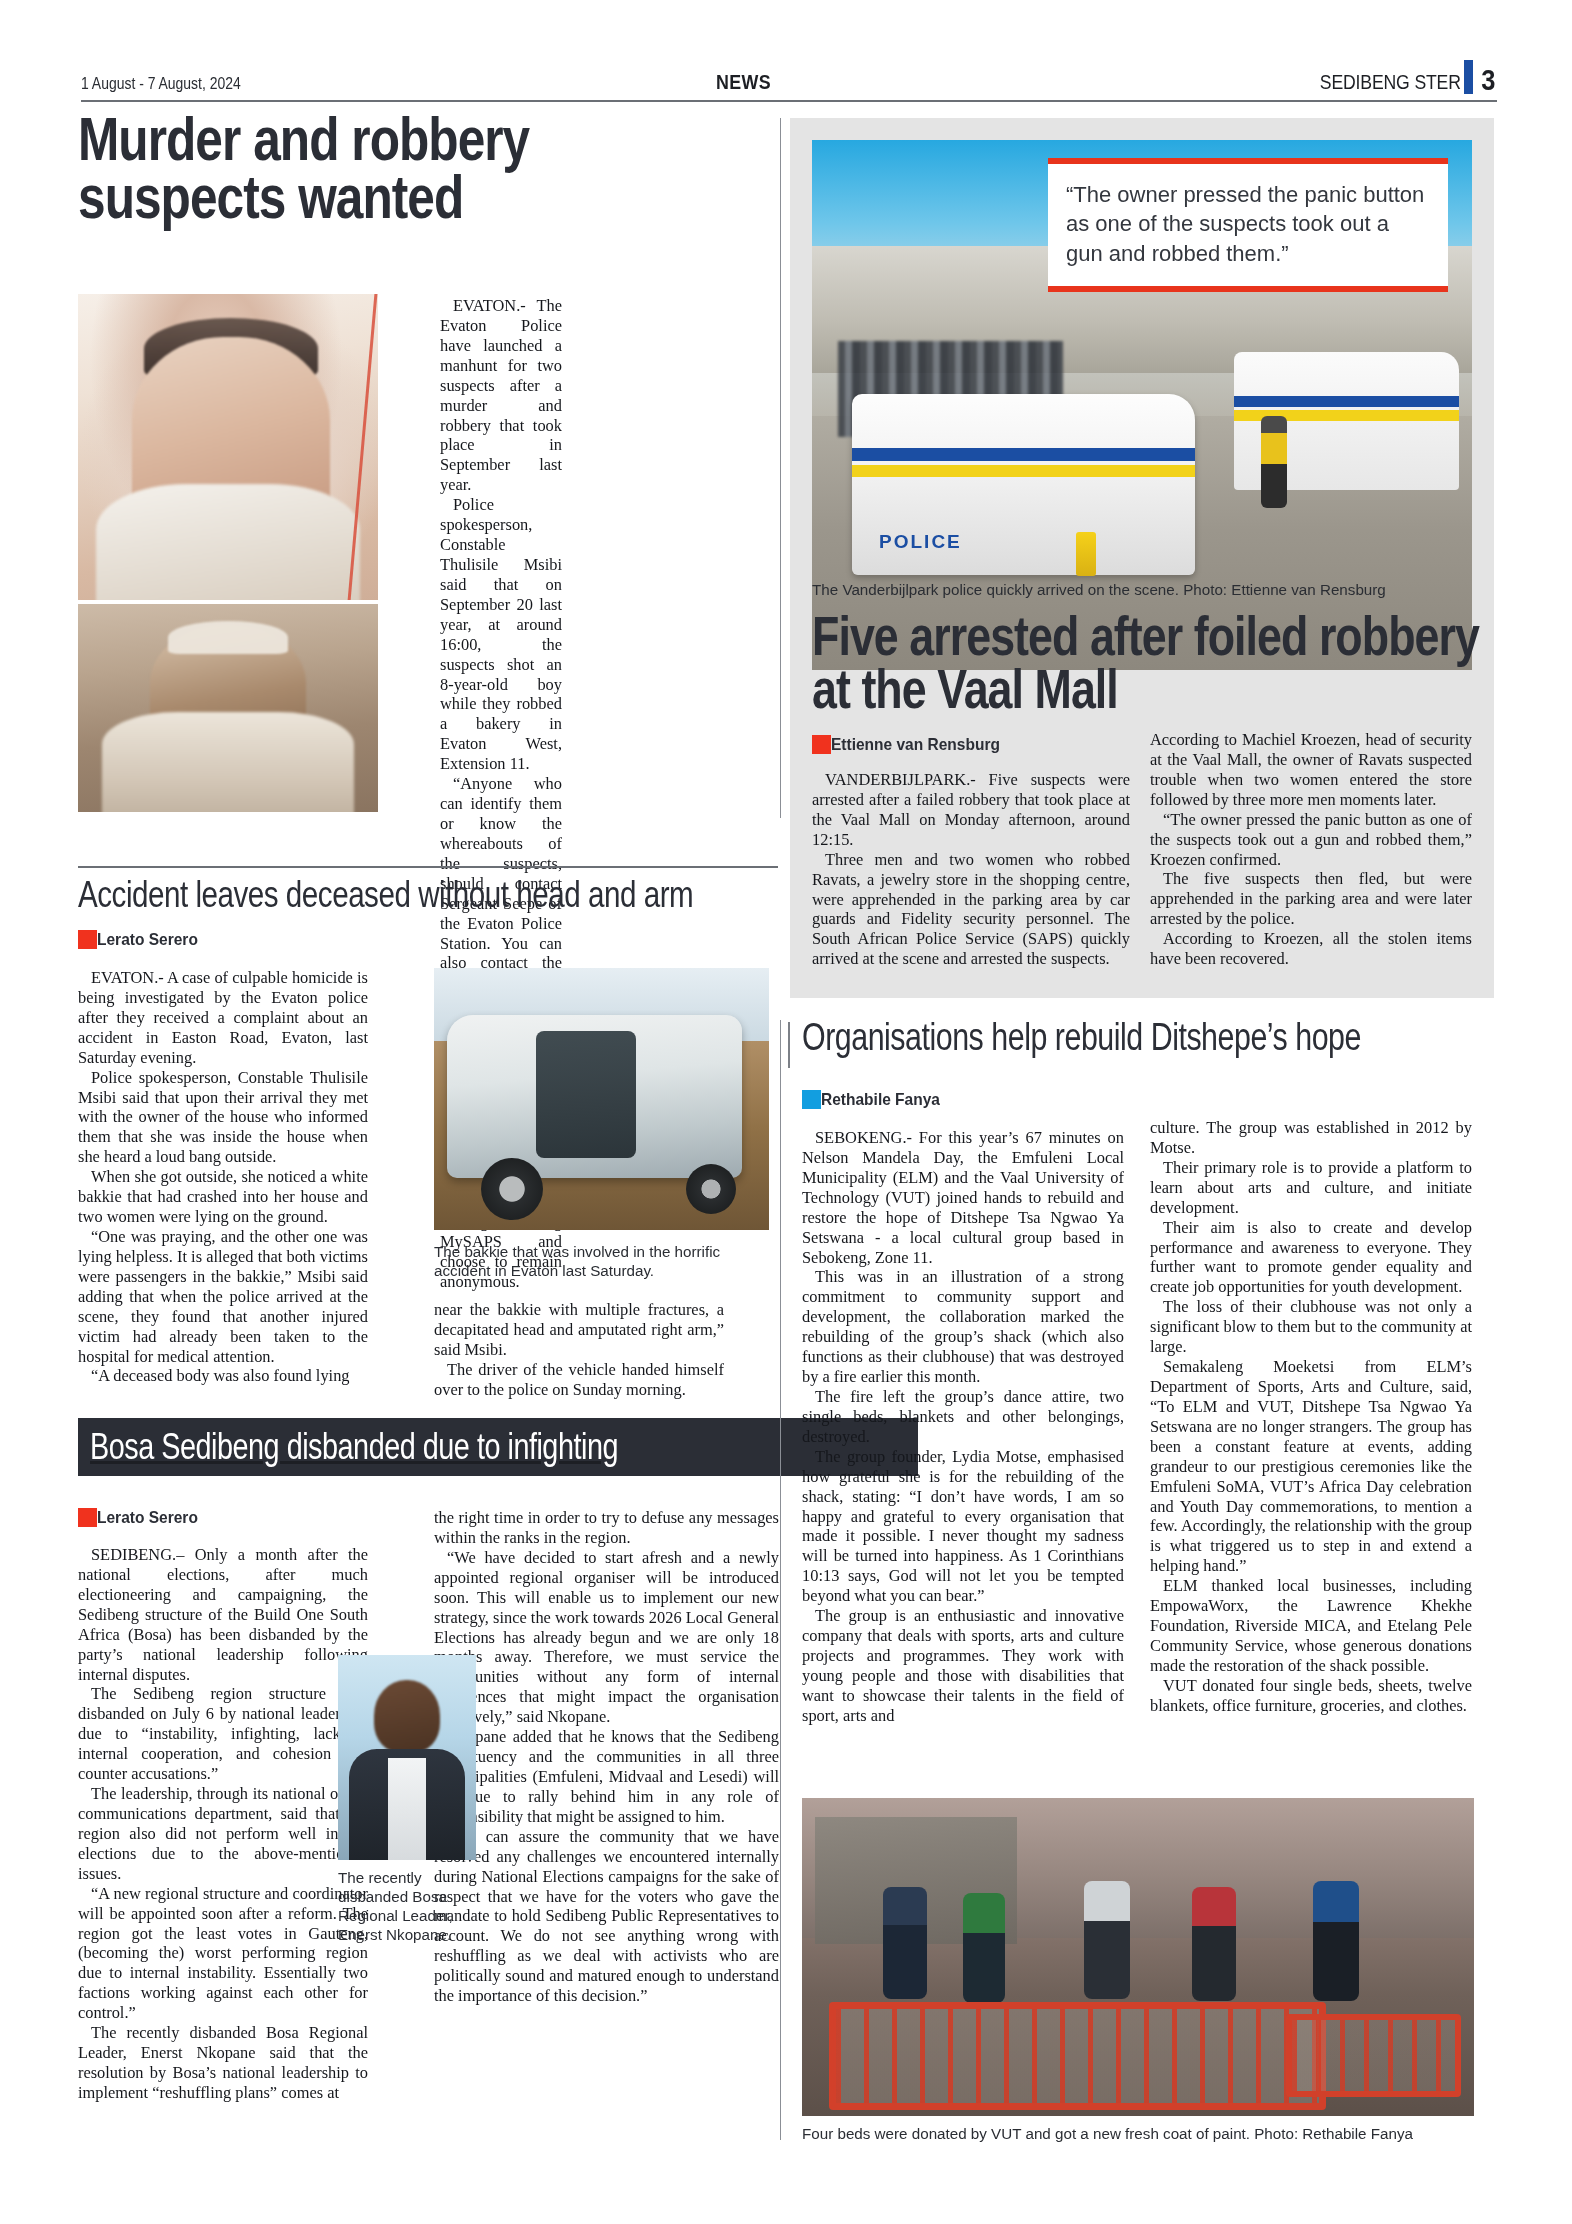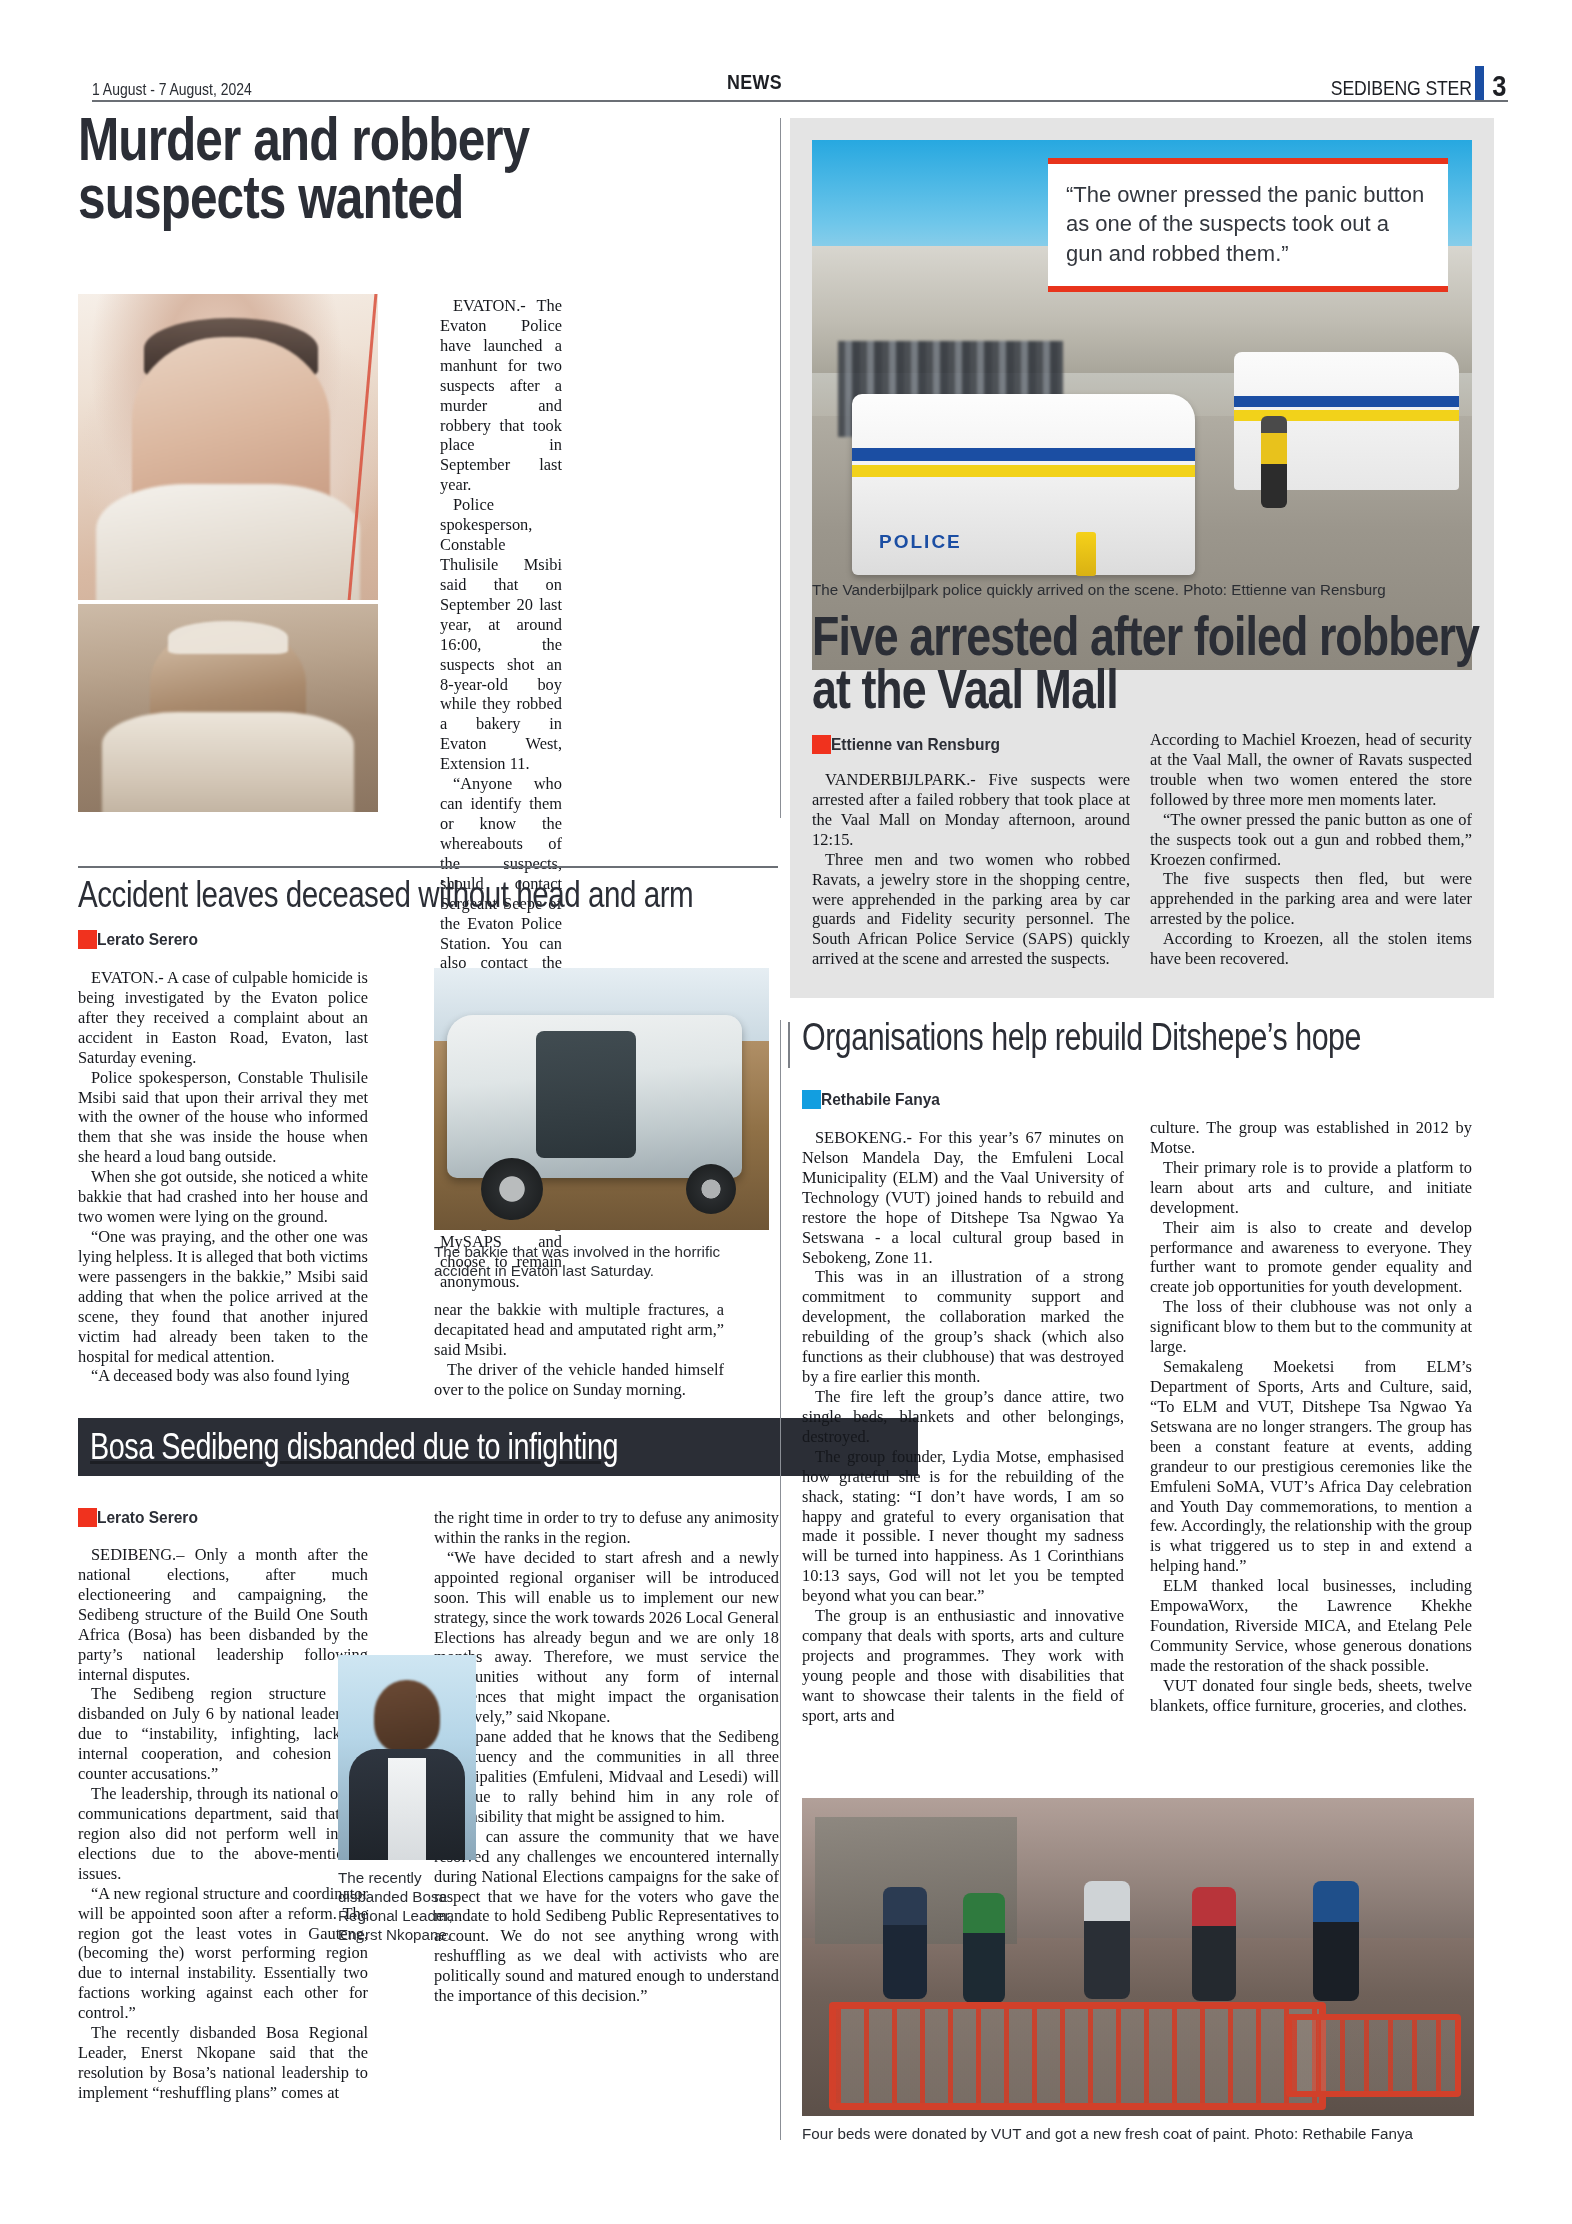--- a/index.html
+++ b/index.html
@@ -7,23 +7,23 @@
     width: 1572px; height: 2224px;
     background: #ffffff;
     font-family: "Liberation Serif", serif;
     color: #1d1f24;
     overflow: hidden;
   }
   .page { position: relative; width: 1572px; height: 2224px; padding: 0; }
 
   
   .masthead {
-    position: absolute; left: 92px; top: 62px; width: 1416px; height: 40px;
+    position: absolute; left: 81px; top: 62px; width: 1416px; height: 40px;
     display: flex; align-items: flex-end; justify-content: space-between;
-    border-bottom: 2px solid #6b6f75; 
+    border-bottom: 2px solid #6b6f75; padding-bottom: 6px;
   }
   .mh-date {
     font-family: "Liberation Sans", sans-serif;
     font-size: 17px; font-weight: 400; color: #2a2d33;
     transform: scaleX(0.82); transform-origin: left bottom; white-space: nowrap;
   }
   .mh-section {
     font-family: "Liberation Sans", sans-serif;
     font-size: 21px; font-weight: 700; color: #1d1f24; letter-spacing: 0.5px;
     transform: scaleX(0.85); position: absolute; left: 630px; bottom: 6px;
@@ -459,21 +459,21 @@
     <div class="body-col">
       <p>SEDIBENG.– Only a month after the national elections, after much electioneering and campaigning, the Sedibeng structure of the Build One South Africa (Bosa) has been disbanded by the party’s national leadership following internal disputes.</p>
       <p>The Sedibeng region structure was disbanded on July 6 by national leadership due to “instability, infighting, lack of internal cooperation, and cohesion and counter accusations.”</p>
       <p>The leadership, through its national office communications department, said that the region also did not perform well in the elections due to the above-mentioned issues.</p>
       <p>“A new regional structure and coordinator will be appointed soon after a reform. The region got the least votes in Gauteng, (becoming the) worst performing region due to internal instability. Essentially two factions working against each other for control.”</p>
       <p>The recently disbanded Bosa Regional Leader, Enerst Nkopane said that the resolution by Bosa’s national leadership to implement “reshuffling plans” comes at</p>
     </div>
   </div>
   <div id="art4-colB">
     <div class="body-col">
-      <p class="noindent">the right time in order to try to defuse any animosity within the ranks in the region.</p>
+      <p class="noindent">the right time in order to try to defuse any messages within the ranks in the region.</p>
       <p>“We have decided to start afresh and a newly appointed regional organiser will be introduced soon. This will enable us to implement our new strategy, since the work towards 2026 Local General Elections has already begun and we are only 18 months away. Therefore, we must service the communities without any form of internal differences that might impact the organisation negatively,” said Nkopane.</p>
       <p>Nkopane added that he knows that the Sedibeng constituency and the communities in all three municipalities (Emfuleni, Midvaal and Lesedi) will continue to rally behind him in any role of responsibility that might be assigned to him.</p>
       <p>“We can assure the community that we have resolved any challenges we encountered internally during National Elections campaigns for the sake of respect that we have for the voters who gave the mandate to hold Sedibeng Public Representatives to account. We do not see anything wrong with reshuffling as we deal with activists who are politically sound and matured enough to understand the importance of this decision.”</p>
     </div>
   </div>
   <div id="art4-inset">
     <div class="head4"></div>
     <div class="body4"></div>
     <div class="shirt4"></div>
   </div>

